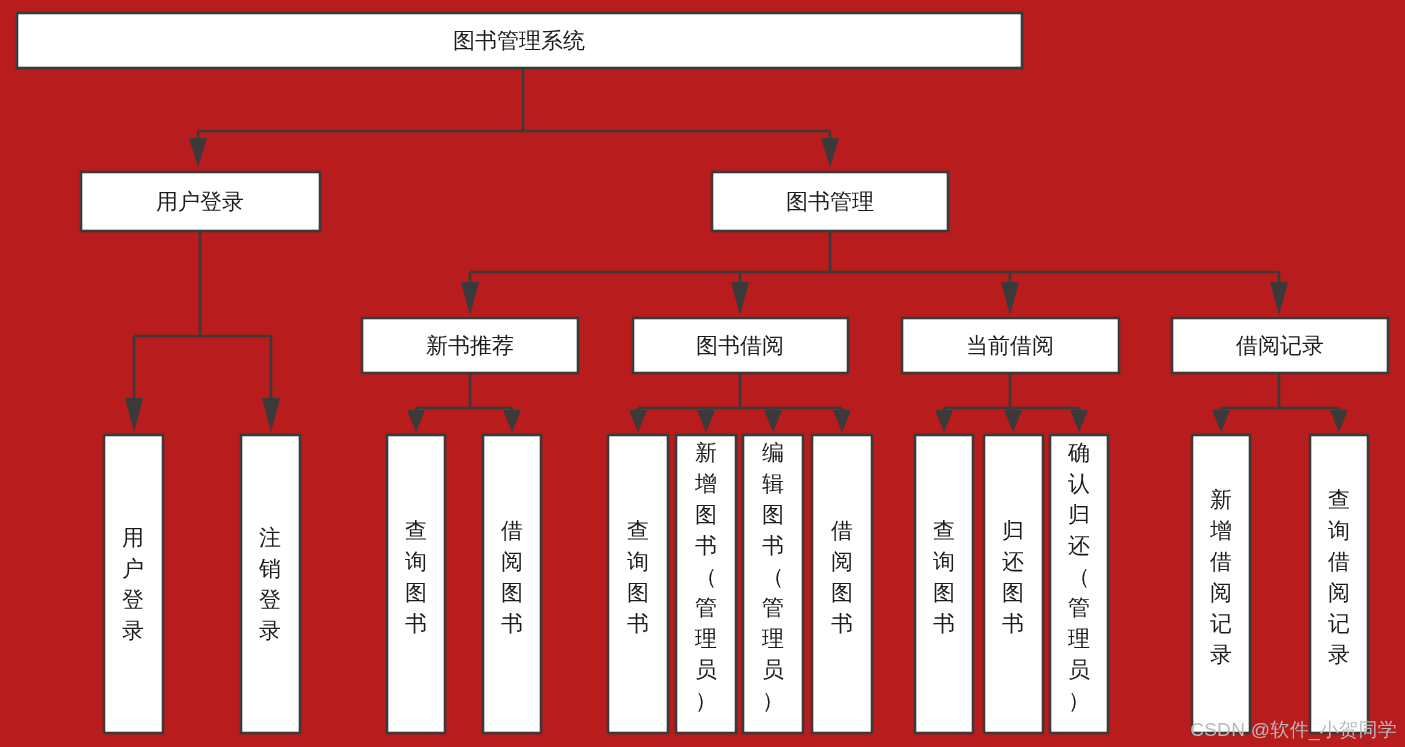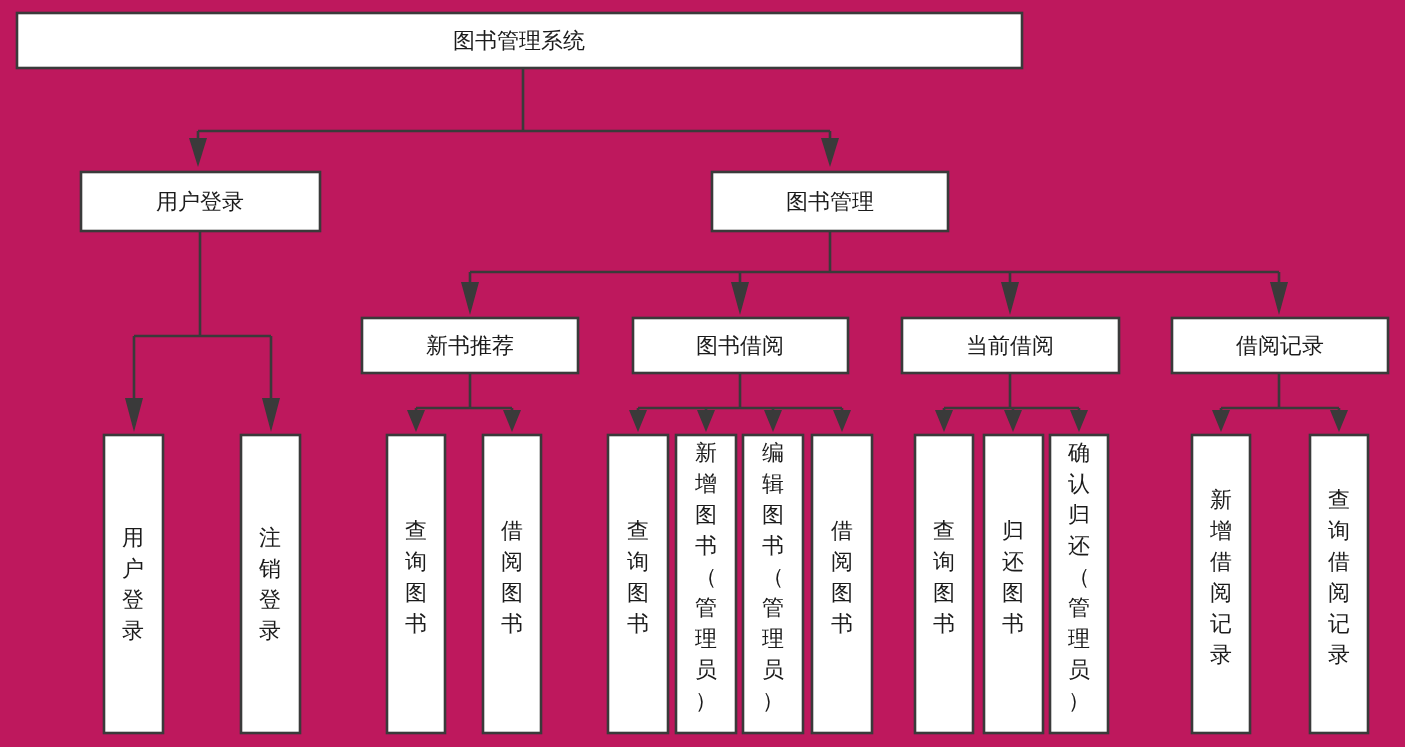--- a/index.html
+++ b/index.html
@@ -8,21 +8,21 @@
     padding: 0;
     background: #ffffff;
   }
   body {
     font-family: "Liberation Sans", "DejaVu Sans", sans-serif;
   }
   #diagram-root {
     position: relative;
     width: 1405px;
     height: 747px;
-    background: #be185d;
+    background: #b91c1c;
     overflow: hidden;
   }
   svg#tree-svg {
     position: absolute;
     left: 0;
     top: 0;
     width: 1405px;
     height: 747px;
     display: block;
   }
@@ -242,14 +242,15 @@
       <text class="node-label-v" x="1221"><tspan x="1221" y="500.5">新</tspan><tspan x="1221" y="531.5">增</tspan><tspan x="1221" y="562.5">借</tspan><tspan x="1221" y="593.5">阅</tspan><tspan x="1221" y="624.5">记</tspan><tspan x="1221" y="655.5">录</tspan></text>
     </g>
 
     <g>
       <rect class="node-box" x="1310" y="435" width="58" height="298"></rect>
       <text class="node-label-v" x="1339"><tspan x="1339" y="500.5">查</tspan><tspan x="1339" y="531.5">询</tspan><tspan x="1339" y="562.5">借</tspan><tspan x="1339" y="593.5">阅</tspan><tspan x="1339" y="624.5">记</tspan><tspan x="1339" y="655.5">录</tspan></text>
     </g>
 
   </svg>
 
+  <div class="watermark-text">CSDN @软件_小贺同学</div>
 
 </div>
 
 </body></html>

